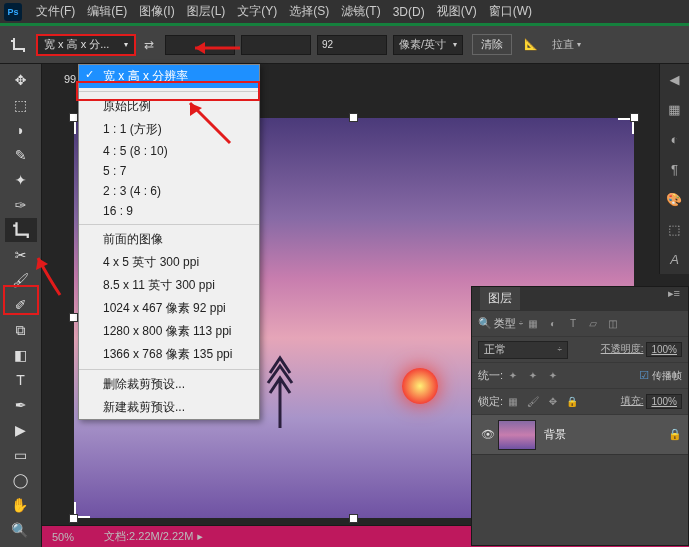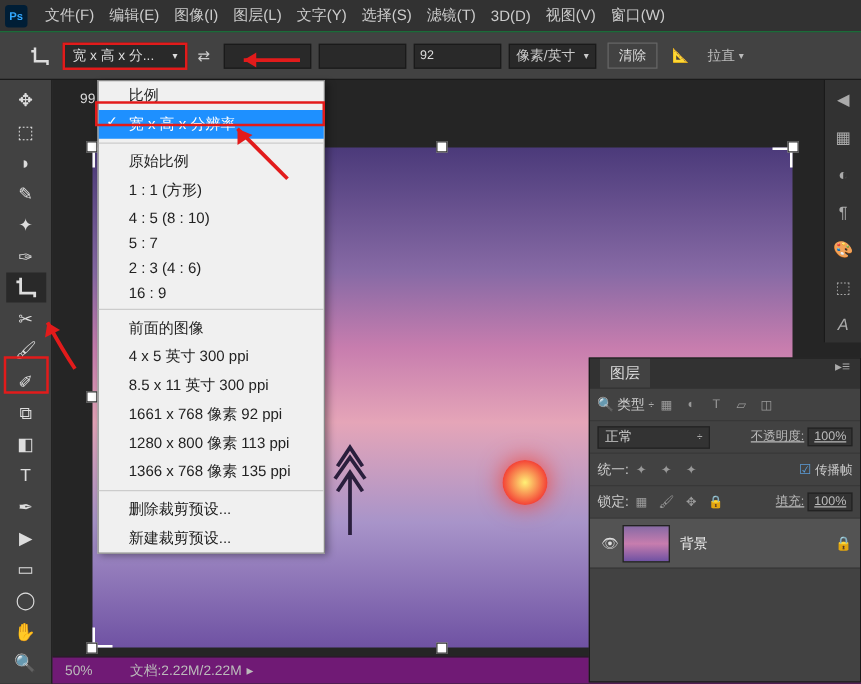--- a/index.html
+++ b/index.html
@@ -1,24 +1,24 @@
 <!DOCTYPE html>
 <html><head>
 <meta charset="utf-8">
 <style>
 * { margin: 0; padding: 0; box-sizing: border-box; font-family: "Microsoft YaHei", sans-serif; }
 body { background: #323232; width: 689px; height: 547px; overflow: hidden; color: #ccc; font-size: 11px; position: relative; }
 
 
-.menubar { height: 26px; background: #323232; display: flex; align-items: center; padding-left: 4px; border-bottom: 1px solid #15803d; }
+.menubar { height: 26px; background: #323232; display: flex; align-items: center; padding-left: 4px; border-bottom: 3px solid #15803d; }
 .ps-logo { width: 18px; height: 18px; background: #001e36; color: #31a8ff; display: flex; align-items: center; justify-content: center; font-size: 9px; font-weight: bold; border-radius: 3px; margin-right: 8px; }
 .menu-item { padding: 0 6px; font-size: 12px; color: #ccc; cursor: default; }
 
 
-.optionsbar { height: 38px; background: #424242; display: flex; align-items: center; padding: 0 18px; border-bottom: 1px solid #1a1a1a; }
+.optionsbar { height: 38px; background: #424242; display: flex; align-items: center; padding: 0 4px; border-bottom: 1px solid #1a1a1a; }
 .tool-icon-opt { width: 28px; height: 28px; display: flex; align-items: center; justify-content: center; color: #ddd; }
 .preset-dropdown { width: 100px; height: 22px; background: #292929; border: 2px solid #e21b1b; display: flex; align-items: center; justify-content: space-between; padding: 0 6px; font-size: 11px; color: #ddd; margin-left: 4px; }
 .chevron { font-size: 8px; }
 .swap-icon { margin: 0 8px; color: #ccc; font-size: 12px; }
 .num-input { width: 70px; height: 20px; background: #292929; border: 1px solid #1a1a1a; color: #ddd; padding: 0 4px; font-size: 10px; margin: 0 3px; }
 .unit-dropdown { width: 70px; height: 20px; background: #292929; border: 1px solid #1a1a1a; display: flex; align-items: center; padding: 0 5px; font-size: 11px; margin: 0 3px; justify-content: space-between; }
 .clear-btn { padding: 2px 8px; background: #424242; border: 1px solid #666; color: #ddd; font-size: 11px; margin-left: 6px; }
 .iconbtn { width: 26px; height: 22px; display: flex; align-items: center; justify-content: center; color: #ccc; }
 .handle-dd { display: flex; align-items: center; font-size: 11px; color: #bbb; margin-left: 8px; }
 
@@ -73,21 +73,21 @@
 .blend-dd { width: 90px; height: 18px; background: #333; border: 1px solid #222; display: flex; align-items: center; padding: 0 5px; font-size: 11px; justify-content: space-between; }
 .pct-field { display: flex; align-items: flex-start; font-size: 10px; color: #bbb; text-decoration: underline; }
 .pct-val { background: #333; padding: 1px 4px; margin-left: 3px; border: 1px solid #222; }
 .layer-item { height: 40px; display: flex; align-items: center; padding: 0 6px; background: #535353; border-bottom: 1px solid #333; }
 .eye { width: 20px; color: #ddd; text-align: center; }
 .thumb { width: 38px; height: 30px; background: linear-gradient(180deg, #876aa5, #c77dae, #6f52a3); border: 1px solid #222; margin-right: 8px; }
 .layer-name { font-size: 11px; color: #eee; }
 .lock-ico { margin-left: auto; color: #ddd; }
 
 
-.statusbar { position: absolute; left: 42px; bottom: 0; right: 0; height: 22px; background: #701a75; display: flex; align-items: center; padding: 0 10px; font-size: 11px; color: #bbb; border-top: 1px solid #1a1a1a; }
+.statusbar { position: absolute; left: 42px; bottom: 0; right: 0; height: 22px; background: #be185d; display: flex; align-items: center; padding: 0 10px; font-size: 11px; color: #bbb; border-top: 1px solid #1a1a1a; }
 .zoom-lvl { margin-right: 30px; }
 </style>
 </head>
 <body>
 
 <div class="menubar">
   <div class="ps-logo">Ps</div>
   <div class="menu-item">文件(F)</div>
   <div class="menu-item">编辑(E)</div>
   <div class="menu-item">图像(I)</div>
@@ -181,37 +181,36 @@
     <div class="handle h-tr"></div>
     <div class="handle h-ml"></div>
     <div class="handle h-mr"></div>
     <div class="handle h-bl"></div>
     <div class="handle h-bm"></div>
     <div class="handle h-br"></div>
   </div>
 </div>
 
 <div class="dropdown">
-  <div class="dd-item">比例</div>
   <div class="dd-item highlighted">
     <span class="dd-check">✓</span>
     <span>宽 x 高 x 分辨率</span>
   </div>
   <div class="dd-sep"></div>
   <div class="dd-item">原始比例</div>
   <div class="dd-item">1 : 1 (方形)</div>
   <div class="dd-item">4 : 5 (8 : 10)</div>
   <div class="dd-item">5 : 7</div>
   <div class="dd-item">2 : 3 (4 : 6)</div>
   <div class="dd-item">16 : 9</div>
   <div class="dd-sep"></div>
   <div class="dd-item">前面的图像</div>
   <div class="dd-item">4 x 5 英寸 300 ppi</div>
   <div class="dd-item">8.5 x 11 英寸 300 ppi</div>
-  <div class="dd-item">1661 x 768 像素 92 ppi</div>
+  <div class="dd-item">1024 x 467 像素 92 ppi</div>
   <div class="dd-item">1280 x 800 像素 113 ppi</div>
   <div class="dd-item">1366 x 768 像素 135 ppi</div>
   <div class="dd-sep"></div>
   <div class="dd-item">删除裁剪预设...</div>
   <div class="dd-item">新建裁剪预设...</div>
 </div>
 
 <div class="redbox-dd"></div>
 
 <svg class="arrow" style="left:180px; top:98px; width:60px; height:50px;">

